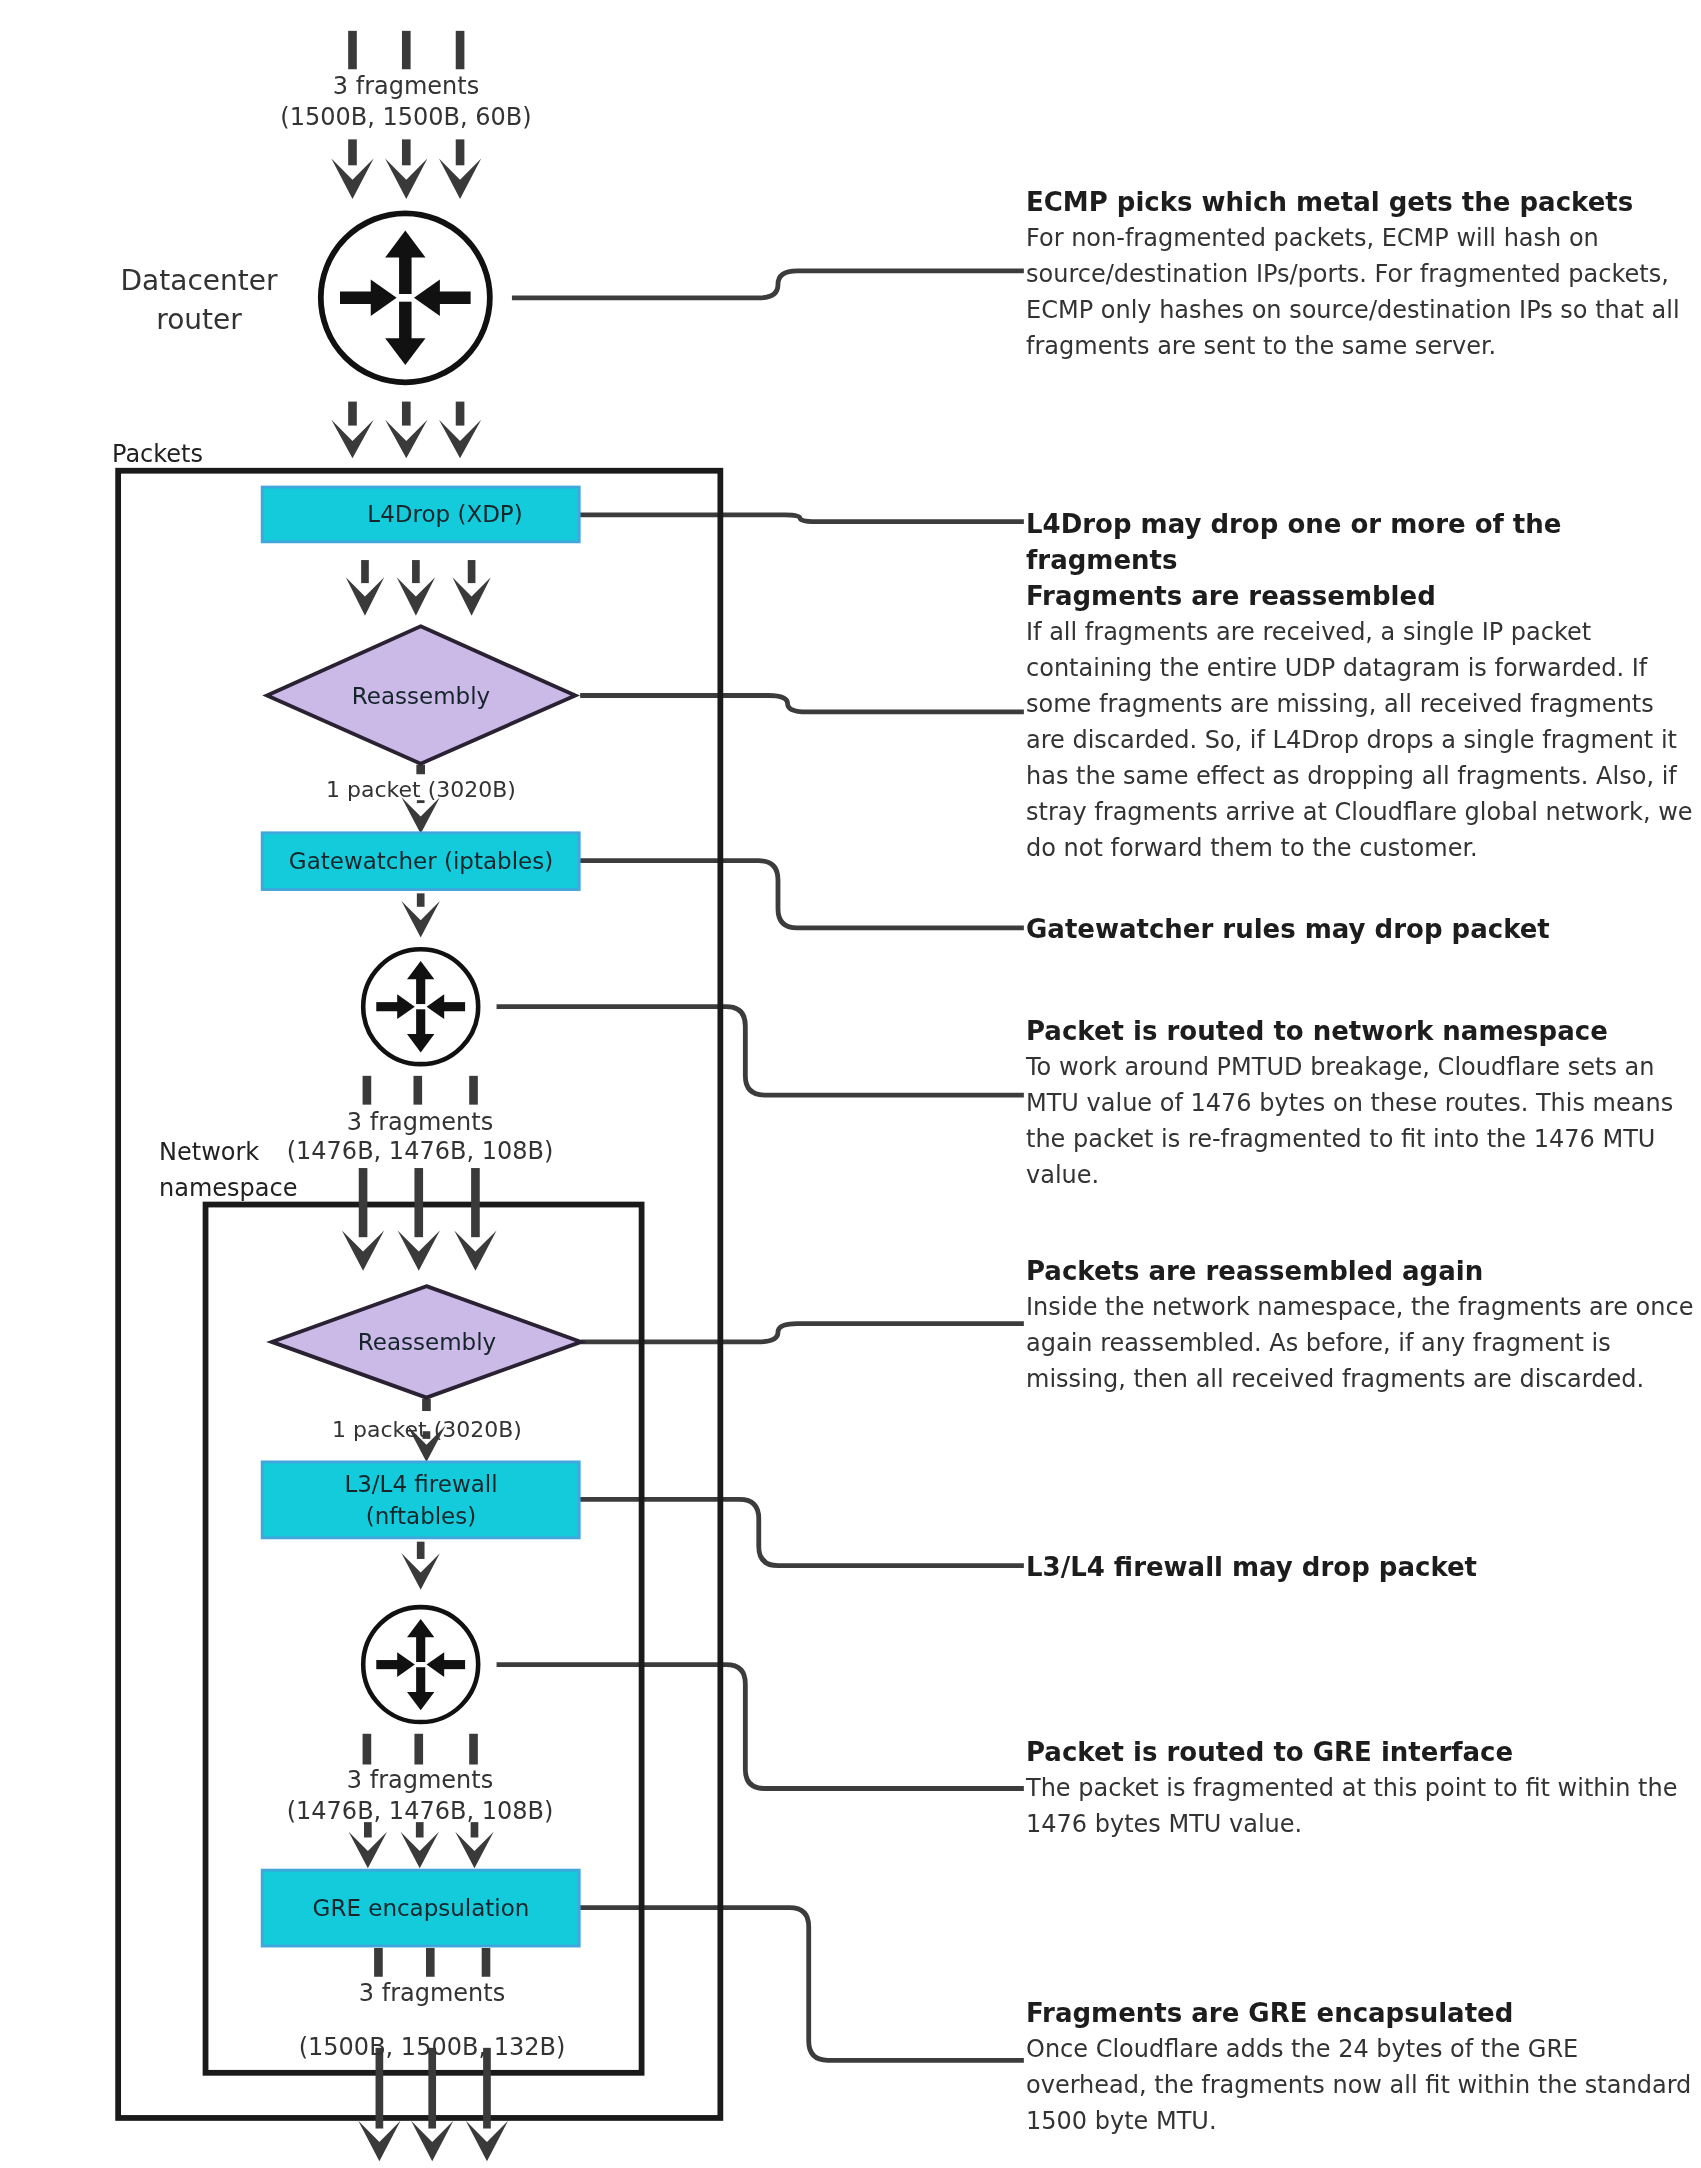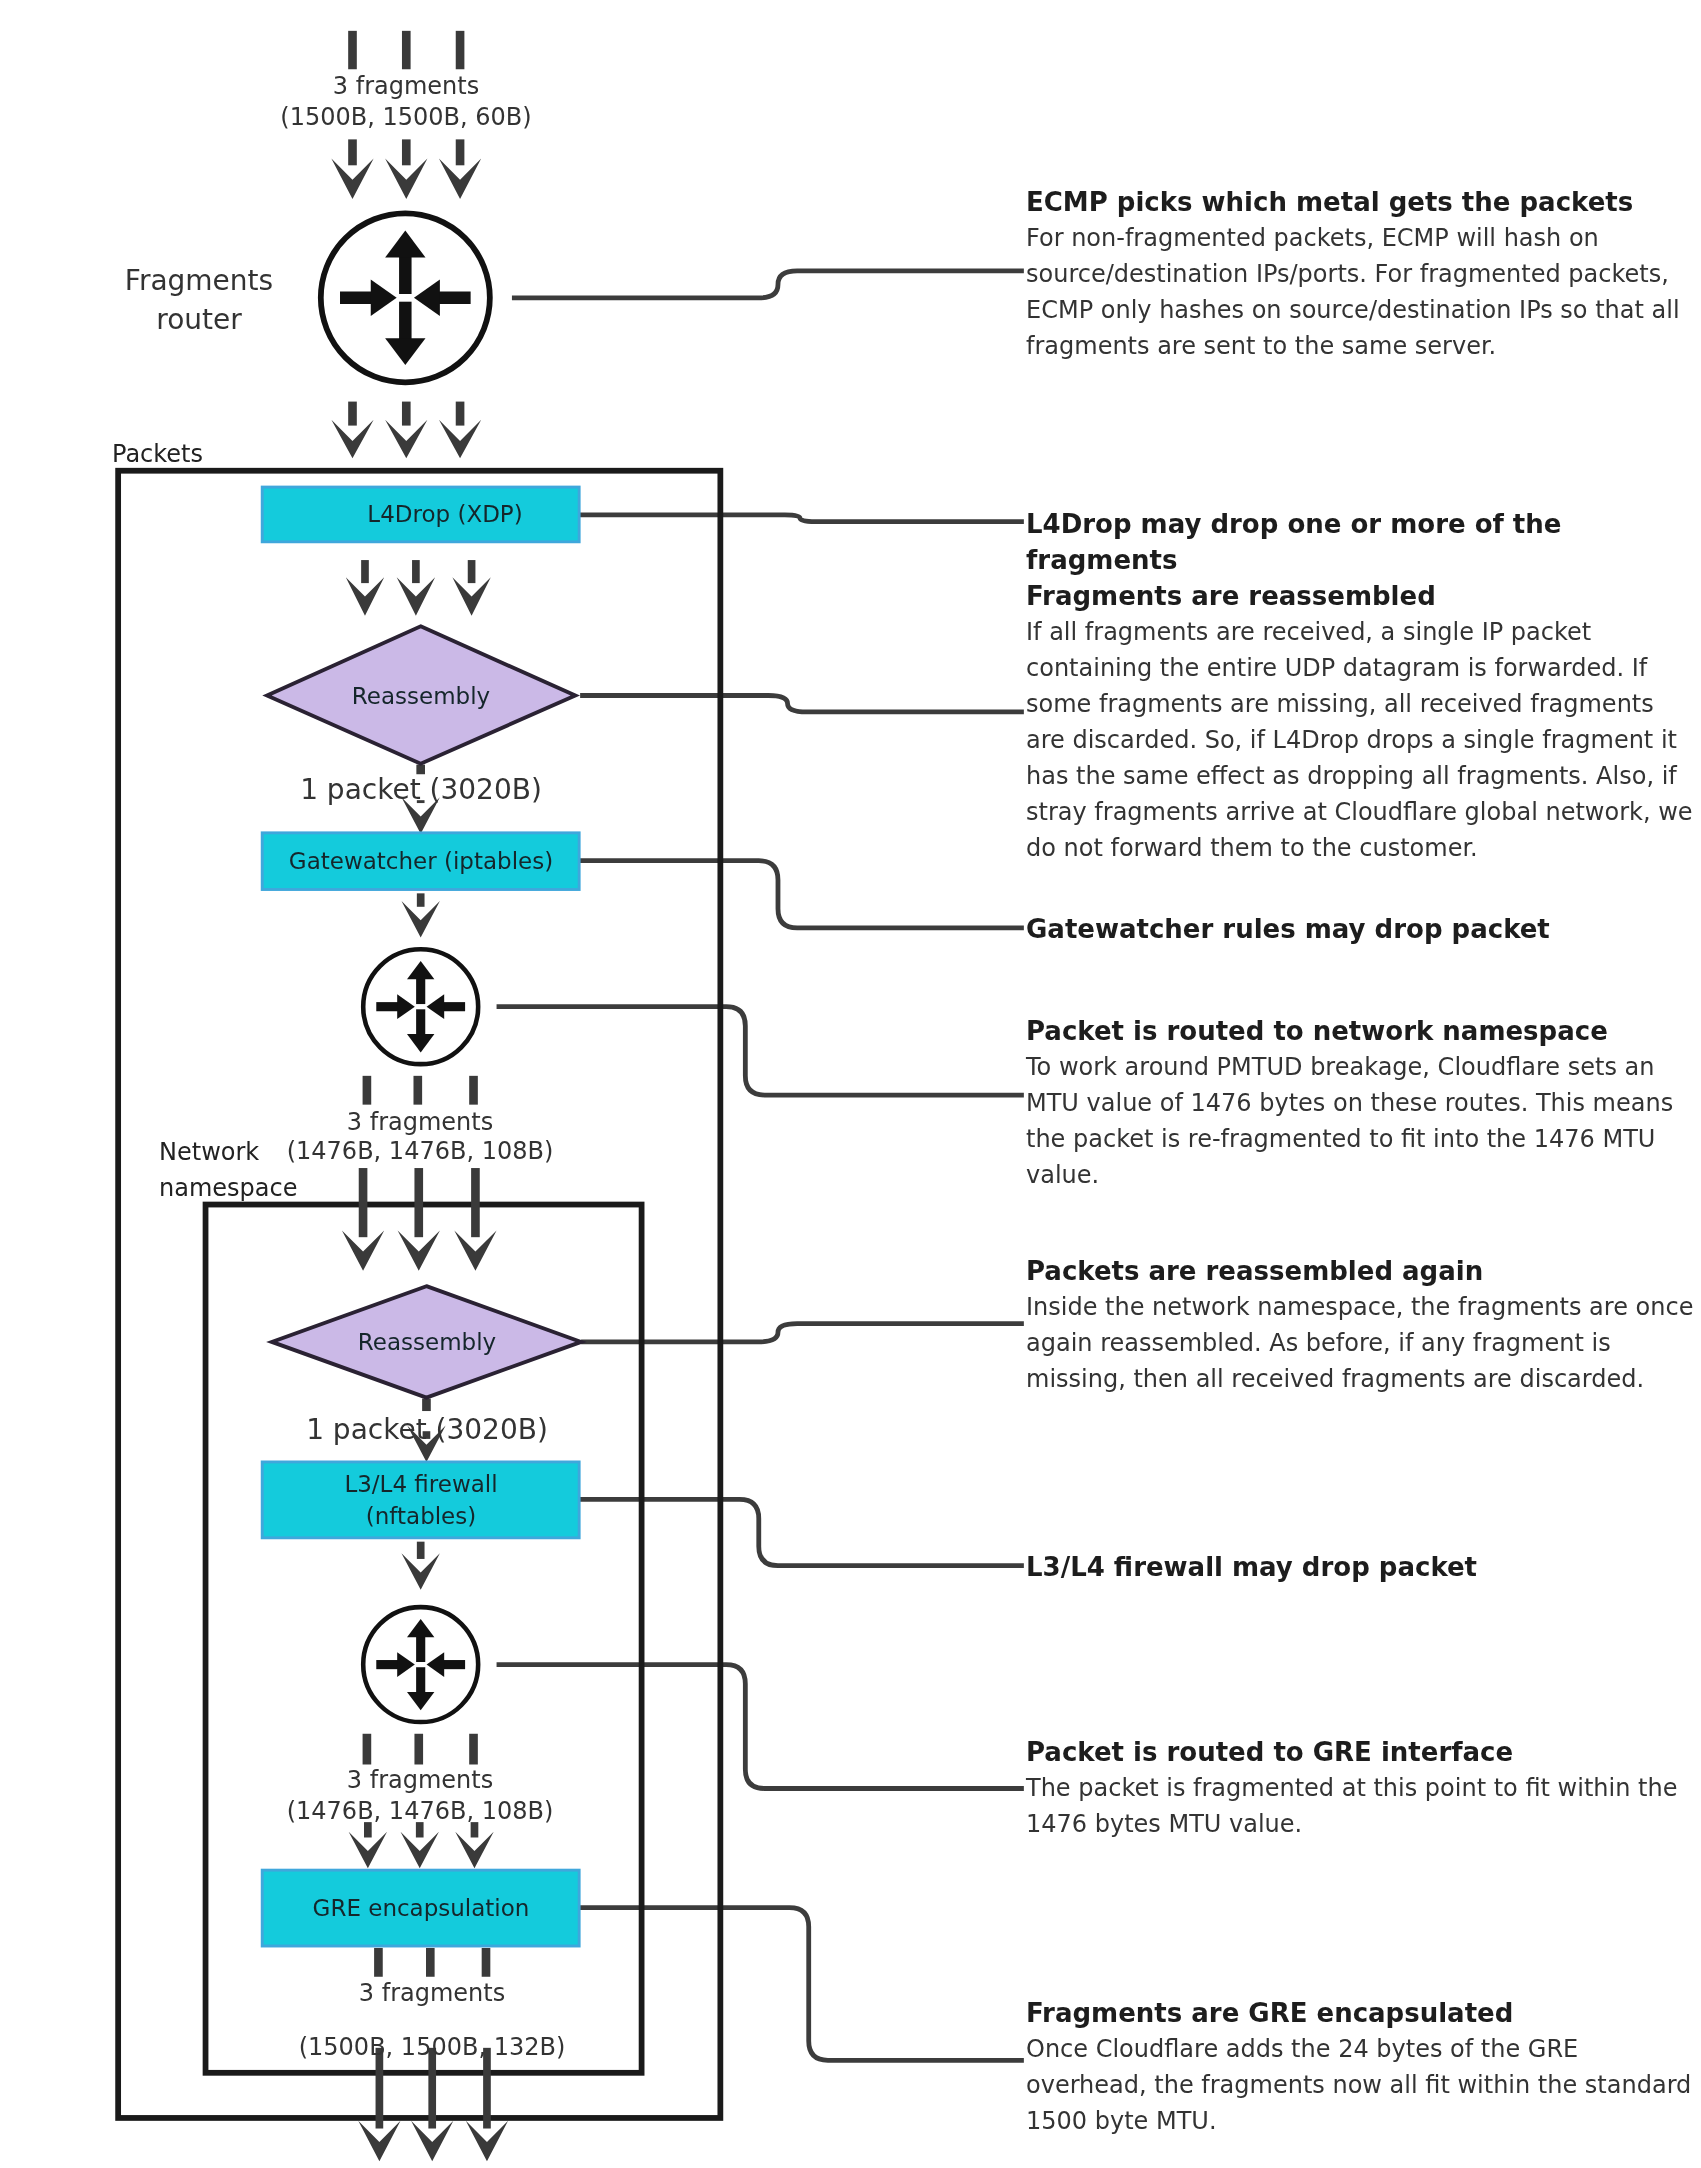--- a/index.html
+++ b/index.html
@@ -2,21 +2,21 @@
 <html><head>
 <meta charset="utf-8">
 <style>
   html,body{margin:0;padding:0;background:#ffffff;}
   .canvas{position:relative;width:1701px;height:2168px;background:#ffffff;
           font-family:"DejaVu Sans","Liberation Sans",sans-serif;color:#333;overflow:hidden;}
   .canvas svg{position:absolute;left:0;top:0;}
   .abs{position:absolute;}
   .ctr{transform:translate(-50%,-50%);text-align:center;white-space:pre-line;}
   .frag-label{font-size:24px;color:#333;white-space:nowrap;}
-  .packet-label{font-size:28px;color:#333;white-space:nowrap;}
+  .packet-label{font-size:22px;color:#333;white-space:nowrap;}
   .region-label{font-size:25px;color:#222;white-space:pre-line;}
   .shape-label{font-size:23px;color:#15262b;white-space:pre-line;text-align:center;}
   .router-label{font-size:28px;color:#333;line-height:39px;}
   .note{position:absolute;left:1026px;width:672px;font-size:24px;line-height:36px;color:#333;}
   .note .note-heading{font-weight:bold;font-size:26px;color:#1d1d1d;}
 </style>
 </head>
 <body>
 
 <div class="canvas">
@@ -173,21 +173,21 @@
         <polygon points="-21,42 21,42 0,70" stroke="none"></polygon>
     <line x1="-68" y1="0" x2="-34" y2="0" stroke-width="14"></line>
         <polygon points="-36,-19 -36,19 -9,0" stroke="none"></polygon>
     <line x1="68" y1="0" x2="34" y2="0" stroke-width="14"></line>
         <polygon points="36,-19 36,19 9,0" stroke="none"></polygon>
   </g>
 </svg>
 
 <div class="abs ctr frag-label" style="left:406px;top:86px;">3 fragments</div>
 <div class="abs ctr frag-label" style="left:406px;top:117px;">(1500B, 1500B, 60B)</div>
-<div class="abs ctr router-label" style="left:199px;top:300px;">Fragments
+<div class="abs ctr router-label" style="left:199px;top:300px;">Datacenter
 router</div>
 <div class="abs region-label" style="left:112px;top:440px;font-size:24px;">Packets</div>
 
 <div class="abs ctr shape-label" style="left:421px;top:514px;margin-left:24px;">L4Drop (XDP)</div>
 <div class="abs ctr shape-label" style="left:421px;top:696px;">Reassembly</div>
 <div class="abs ctr packet-label" style="left:421px;top:789px;">1 packet (3020B)</div>
 <div class="abs ctr shape-label" style="left:421px;top:861px;">Gatewatcher (iptables)</div>
 
 <div class="abs ctr frag-label" style="left:420px;top:1122px;">3 fragments</div>
 <div class="abs ctr frag-label" style="left:420px;top:1151px;">(1476B, 1476B, 108B)</div>

